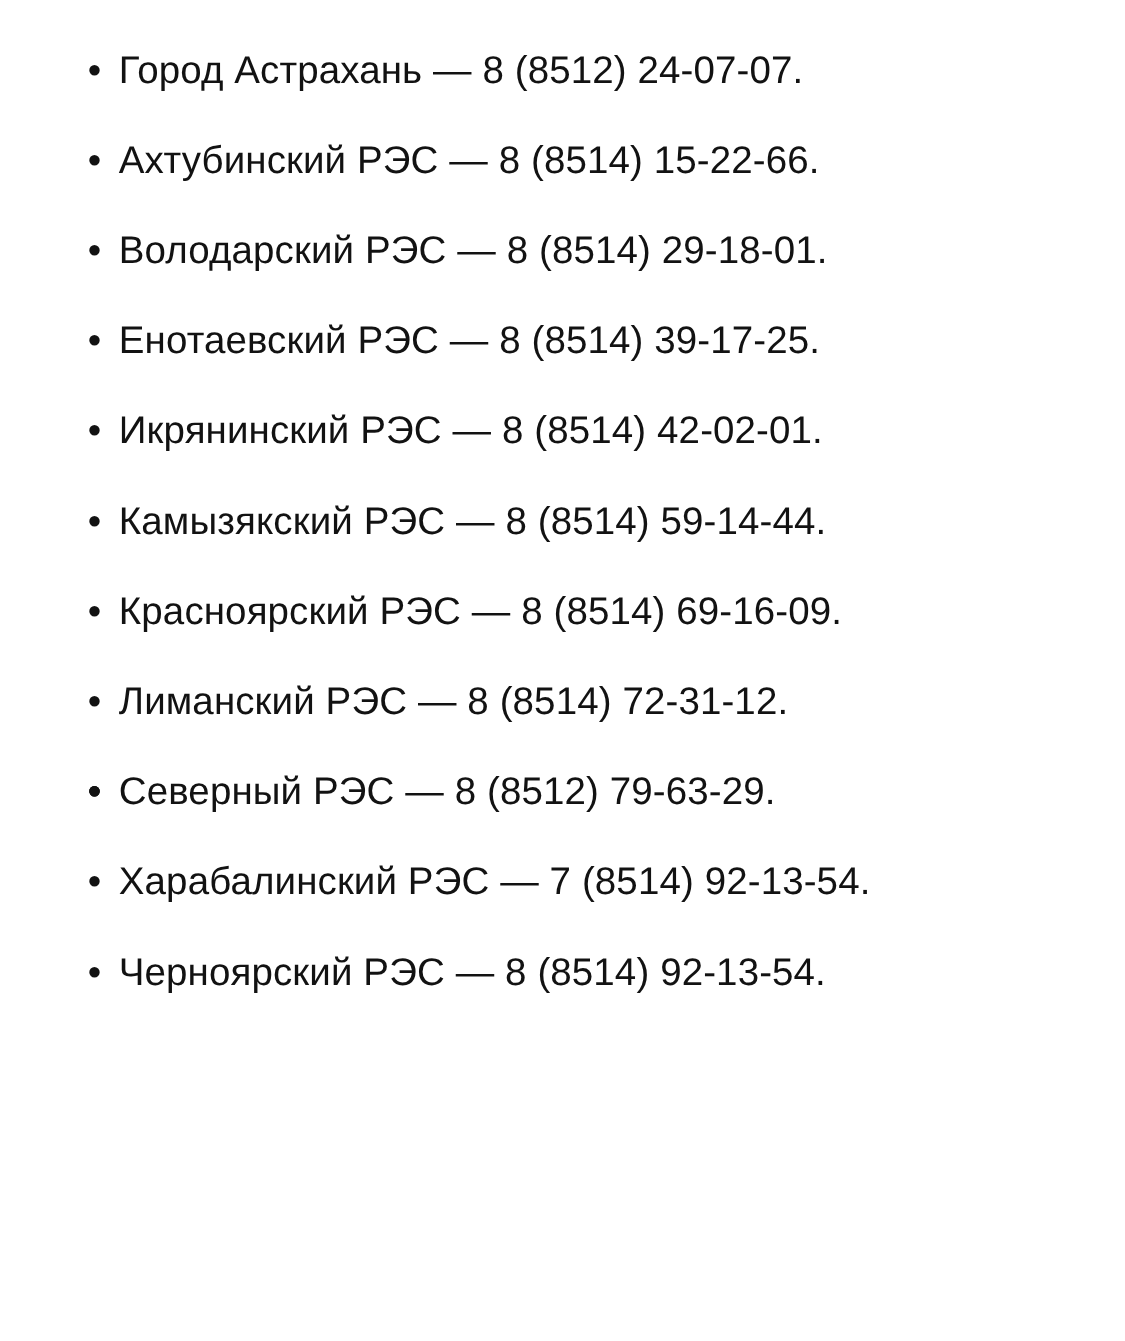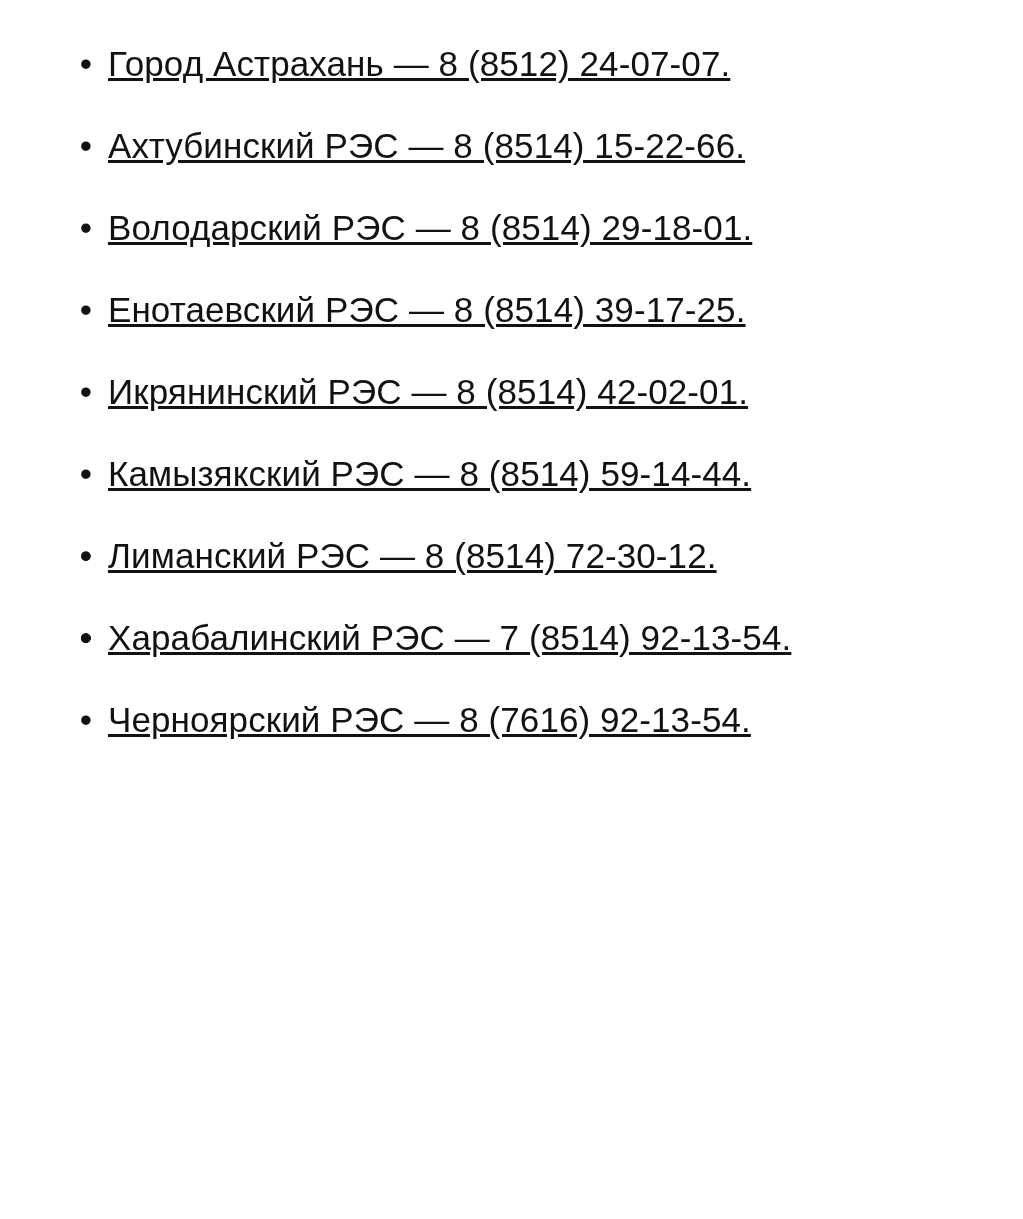--- a/index.html
+++ b/index.html
@@ -45,21 +45,20 @@
     left: 46px;
     top: 0;
     width: 20px;
     font-size: 35px;
     line-height: 1.0;
     color: #121212;
     text-align: center;
   }
   .entry-text {
     display: inline;
-    text-decoration: underline;
   }
 </style>
 </head>
 <body>
 
 <div class="page">
   <ul class="contact-list">
     <li>
       <span class="bullet">•</span>
       <span class="entry-text">Город Астрахань — 8 (8512) 24-07-07.</span>
@@ -79,36 +78,38 @@
     <li>
       <span class="bullet">•</span>
       <span class="entry-text">Икрянинский РЭС — 8 (8514) 42-02-01.</span>
     </li>
     <li>
       <span class="bullet">•</span>
       <span class="entry-text">Камызякский РЭС — 8 (8514) 59-14-44.</span>
     </li>
     <li>
       <span class="bullet">•</span>
+      <span class="entry-text">Красноярский РЭС — 8 (8514) 69-16-09.</span>
     </li>
     <li>
       <span class="bullet">•</span>
-      <span class="entry-text">Лиманский РЭС — 8 (8514) 72-30-12.</span>
+      <span class="entry-text">Лиманский РЭС — 8 (8514) 72-31-12.</span>
     </li>
     <li>
       <span class="bullet">•</span>
     </li>
     <li>
       <span class="bullet">•</span>
     </li>
     <li>
       <span class="bullet">•</span>
+      <span class="entry-text">Северный РЭС — 8 (8512) 79-63-29.</span>
     </li>
     <li>
       <span class="bullet">•</span>
       <span class="entry-text">Харабалинский РЭС — 7 (8514) 92-13-54.</span>
     </li>
     <li>
       <span class="bullet">•</span>
-      <span class="entry-text">Черноярский РЭС — 8 (7616) 92-13-54.</span>
+      <span class="entry-text">Черноярский РЭС — 8 (8514) 92-13-54.</span>
     </li>
   </ul>
 </div>
 
 </body></html>

